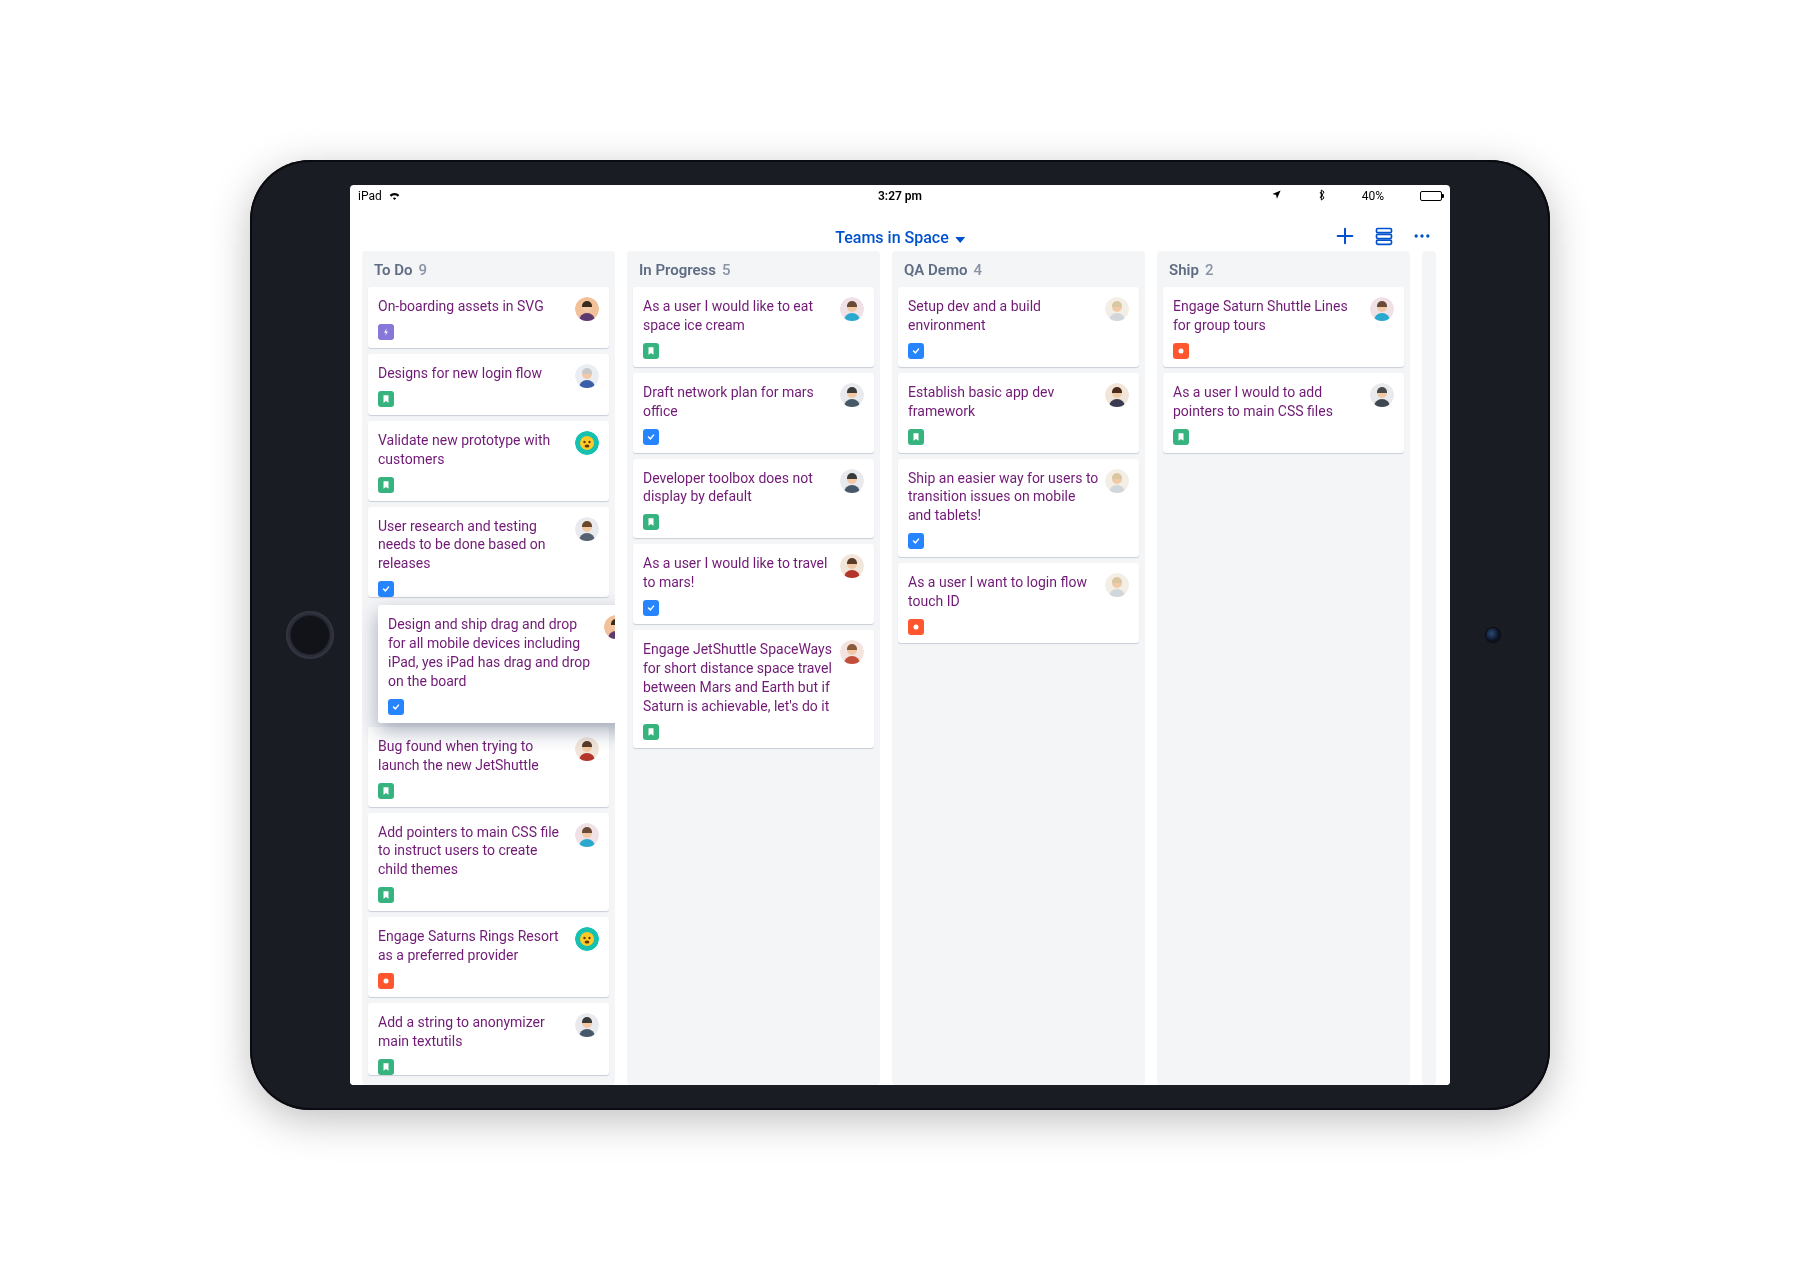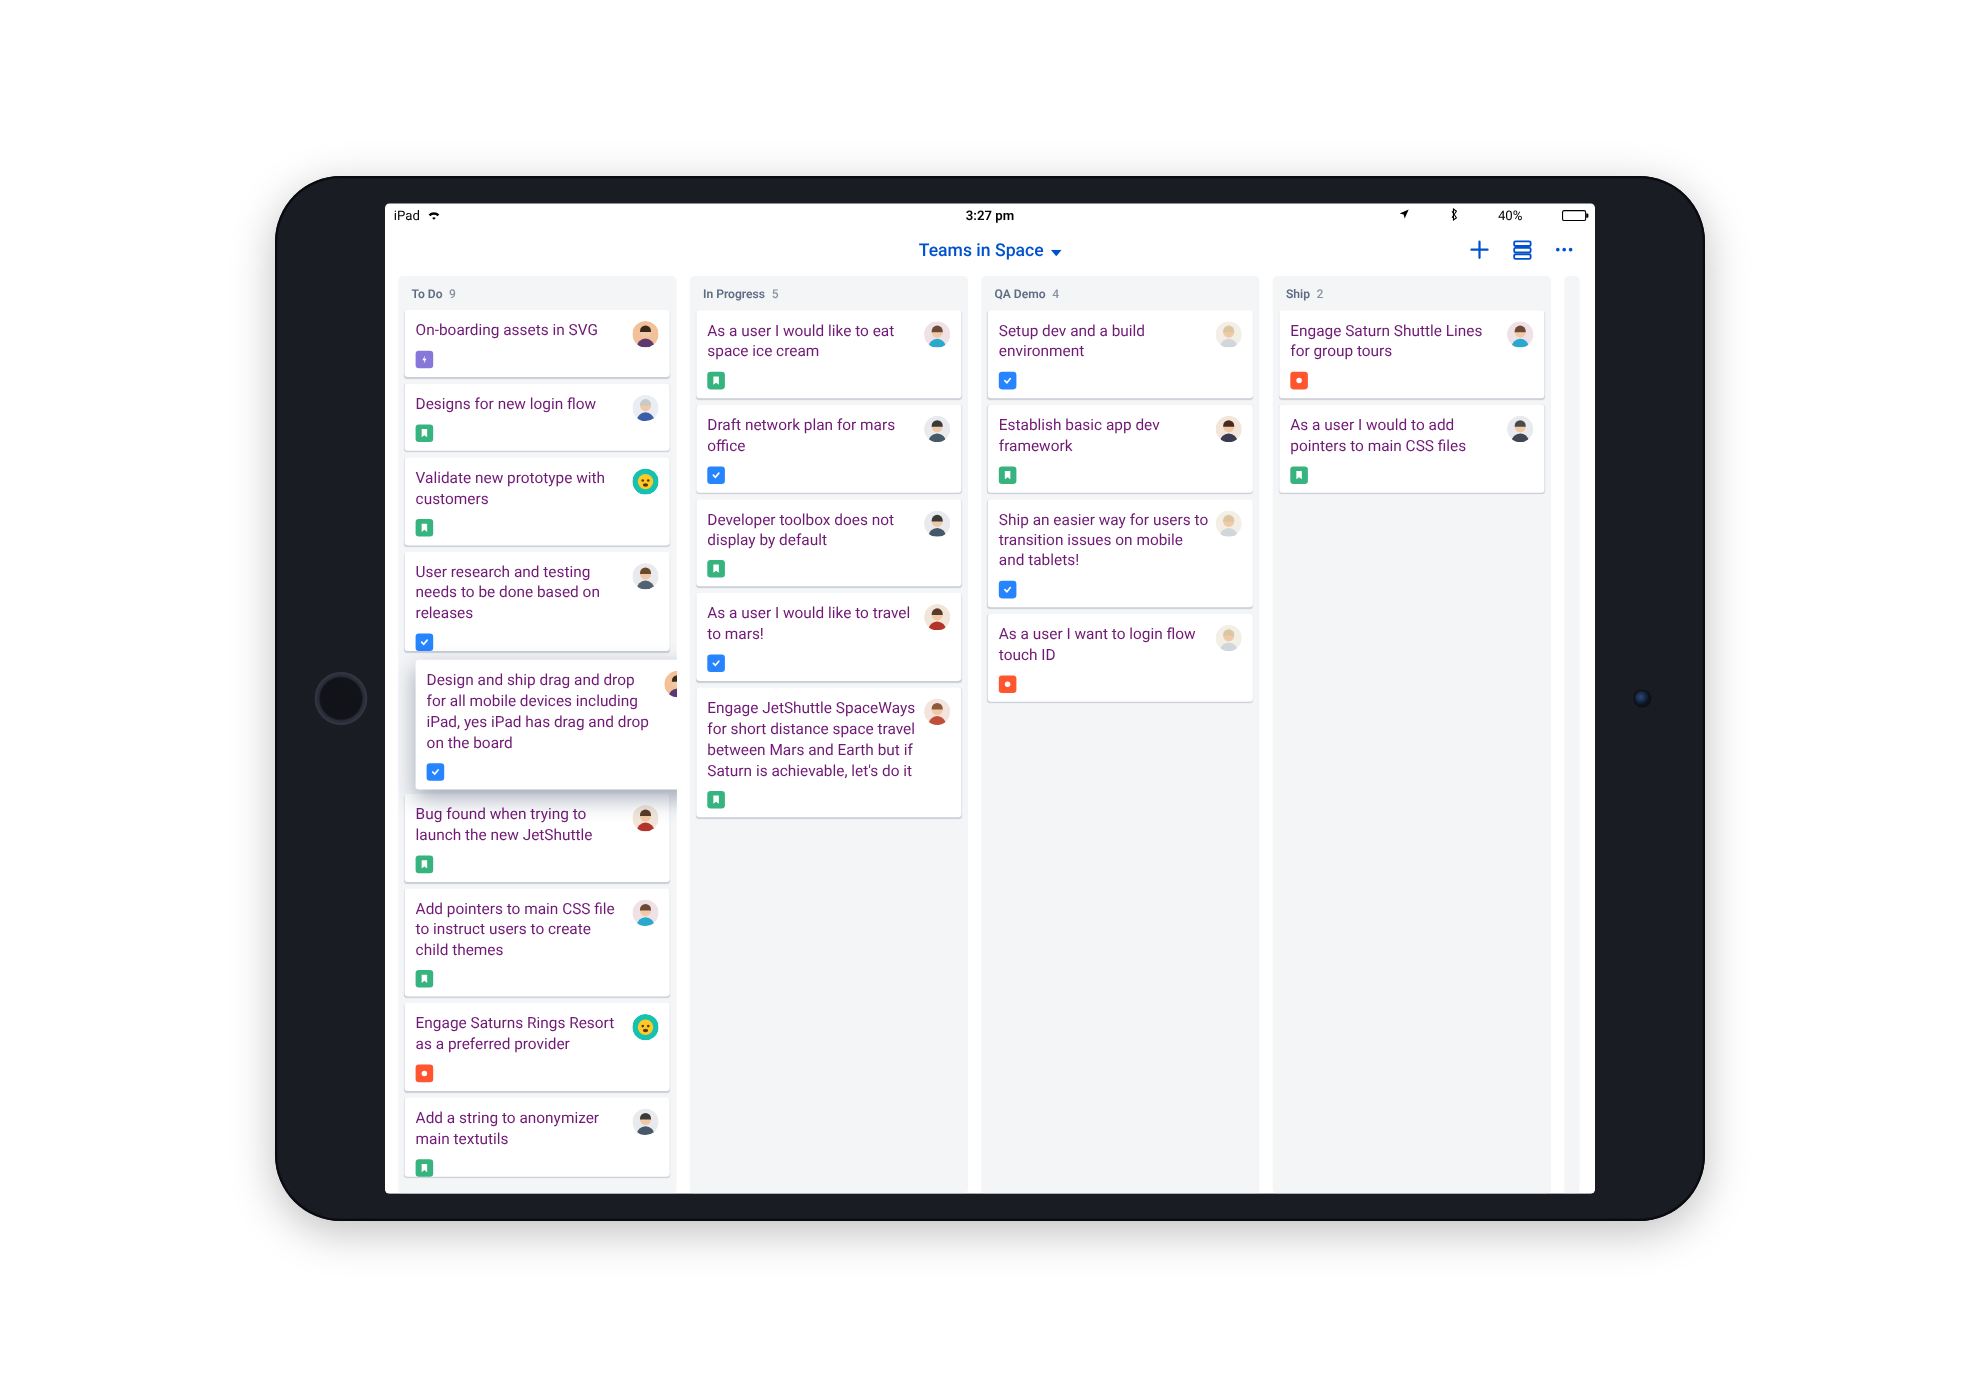--- a/index.html
+++ b/index.html
@@ -92,21 +92,21 @@
     width: 2px; height: 4px;
     background: #000;
     border-radius: 0 1px 1px 0;
   }
   .battery-fill { height: 100%; width: 40%; background: #000; }
 
   
   .app-header {
     height: 40px;
     display: flex;
-    align-items: center;
+    align-items: flex-end;
     position: relative;
     flex: 0 0 auto;
   }
   .header-title {
     position: absolute;
     left: 50%;
     transform: translateX(-50%);
     display: flex;
     align-items: center;
     gap: 6px;
@@ -140,21 +140,21 @@
     max-width: 253px;
     background: #F4F5F7;
     border-radius: 4px;
     display: flex;
     flex-direction: column;
     max-height: 100%;
   }
   .column.partial { flex: 0 0 14px; max-width: 14px; }
   .col-header {
     padding: 10px 12px 8px;
-    font-size: 11px;
+    font-size: 15px;
     color: #5E6C84;
     display: flex;
     gap: 6px;
     align-items: baseline;
     flex: 0 0 auto;
   }
   .col-header .name { font-weight: 600; }
   .col-header .count { color: #8993A4; font-weight: 500; }
   .card-list {
     padding: 0 6px 8px;

